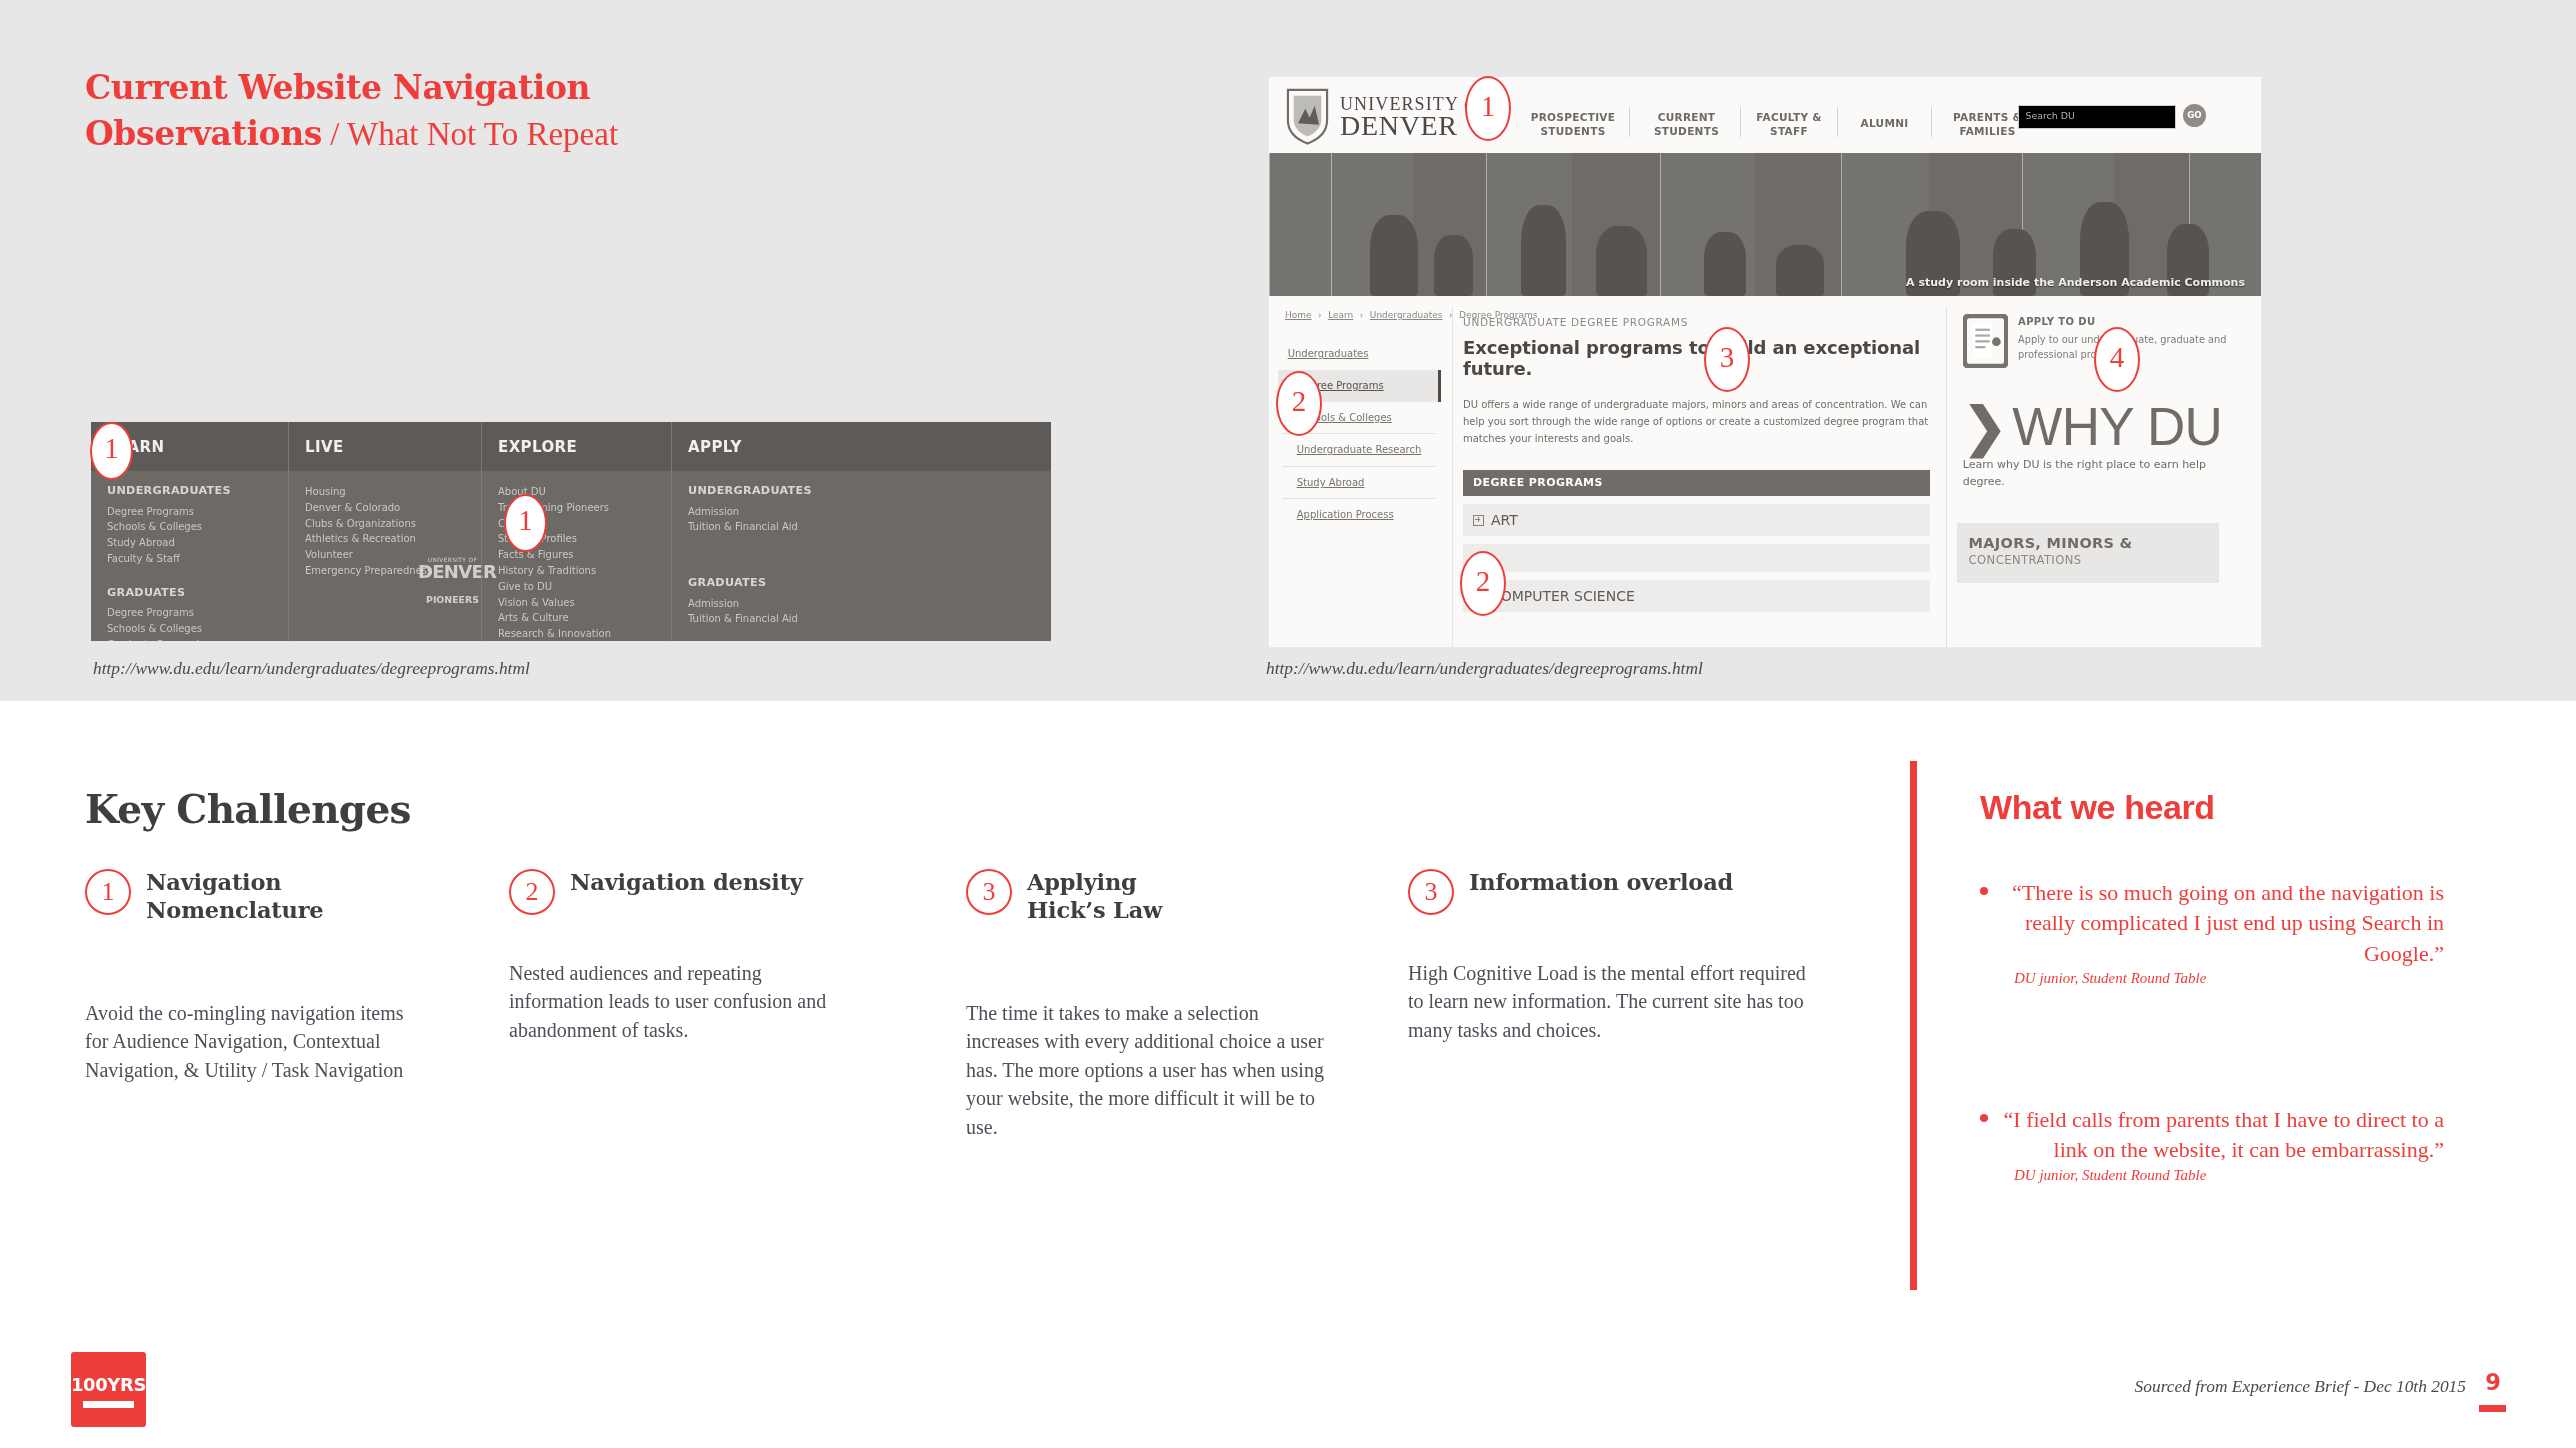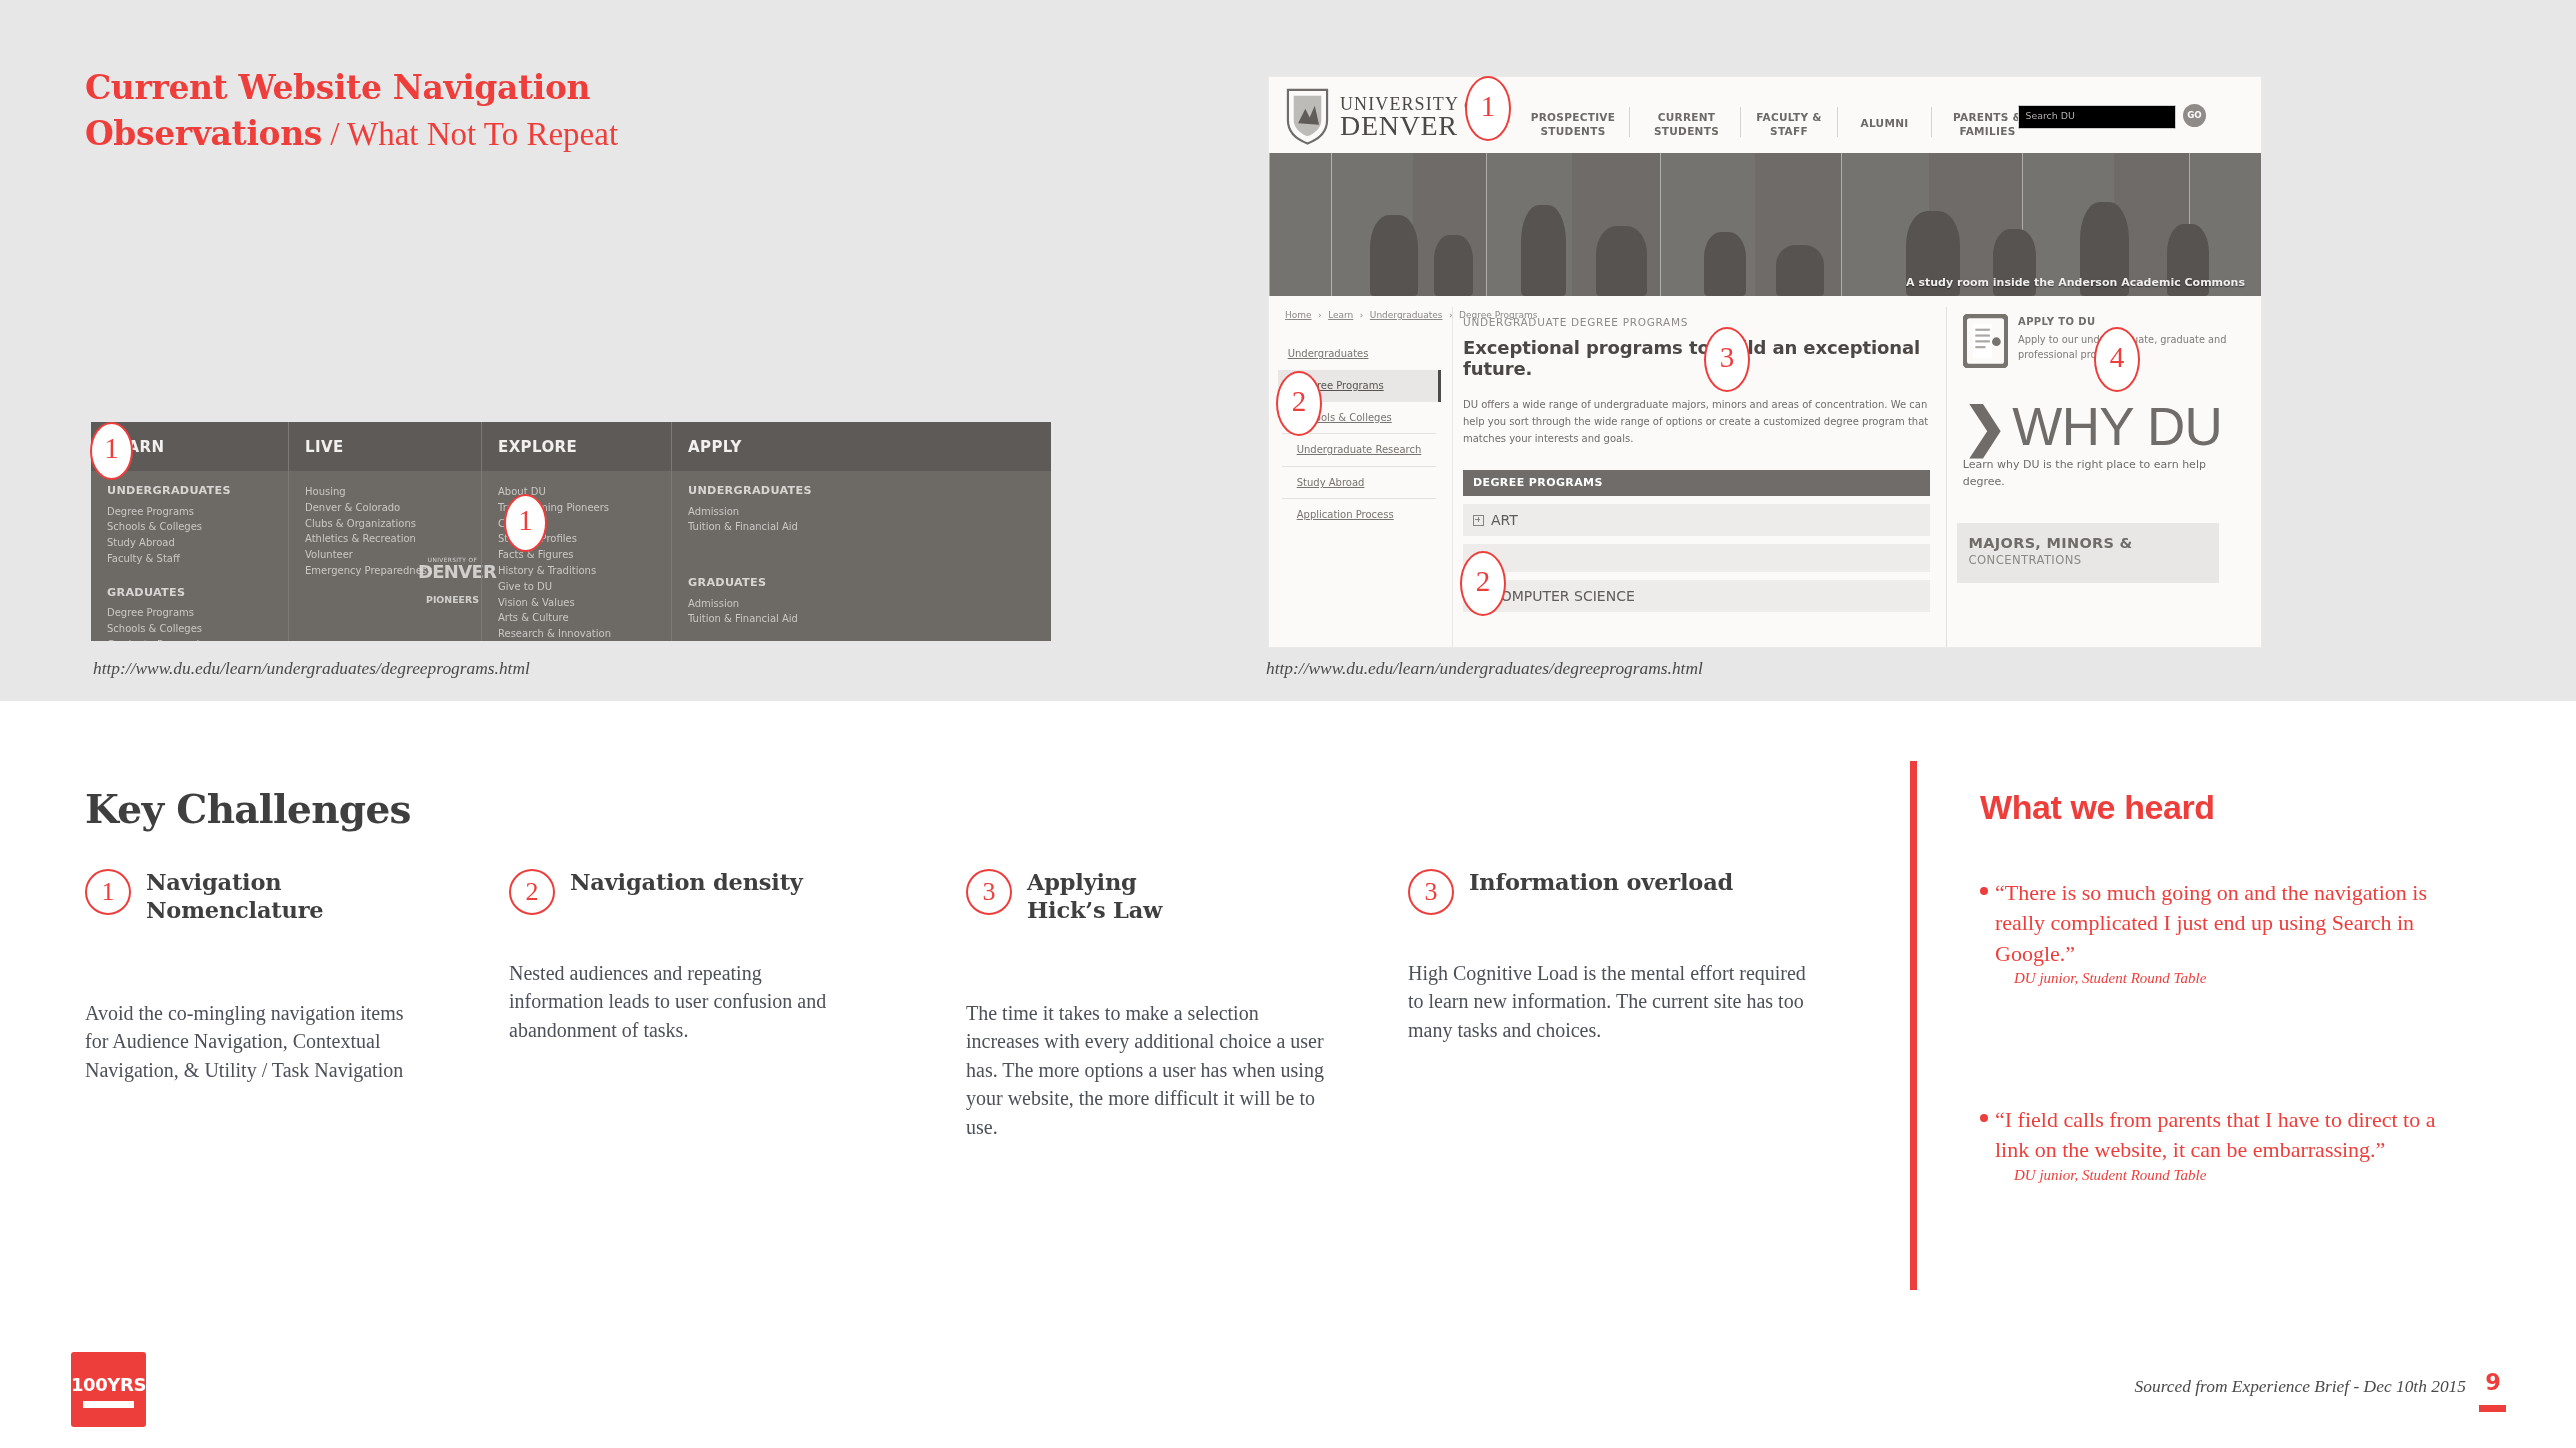--- a/index.html
+++ b/index.html
@@ -339,21 +339,21 @@
     font-weight: bold; font-size: 34px; color: #ee3e3b; letter-spacing: -0.4px;
   }
   .wwh-quote { position: absolute; left: 1980px; width: 464px; }
   .wwh-bullet {
     position: absolute; left: 0; top: 8.7px;
     width: 8px; height: 8px; border-radius: 50%; background: #ee3e3b;
   }
   .wwh-text {
     margin-left: 15px;
     font-family: "Liberation Serif", serif;
-    font-size: 22px; line-height: 1.38; color: #ee3e3b;
+    font-size: 22px; line-height: 1.38; color: #ee3e3b; text-align: right;
   }
   .wwh-attr {
     margin-left: 34px;
     font-family: "Liberation Serif", serif;
     font-style: italic; font-size: 15px; color: #ee3e3b;
     margin-top: 1.4px;
   }
 
   
   #logo-100yrs {

